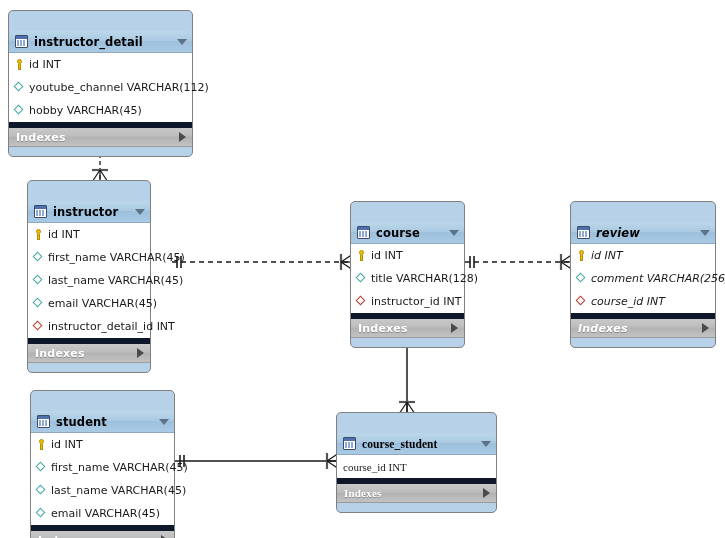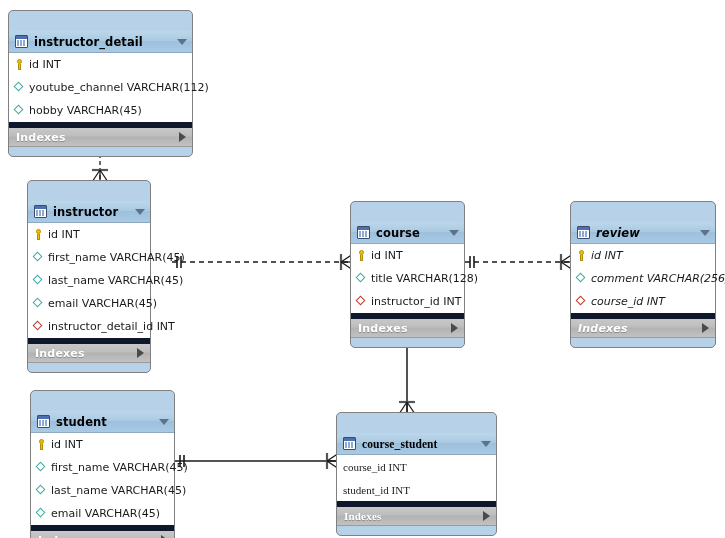--- a/index.html
+++ b/index.html
@@ -420,23 +420,20 @@
         <div class="node-shell">
           <div class="node-header">
             <span class="tbl-icon"></span>
             <span class="node-title">course_student</span>
             <span class="caret-down"></span>
           </div>
           <div class="node-body">
             <div class="col-row no-icon">
               <span>course_id INT</span>
             </div>
-            <div class="col-row no-icon">
-              <span>student_id INT</span>
-            </div>
           </div>
           <div class="node-footer">
             <span class="footer-label">Indexes</span>
             <span class="caret-right"></span>
           </div>
         </div>
       </div>
     </div>
 
 </div>

